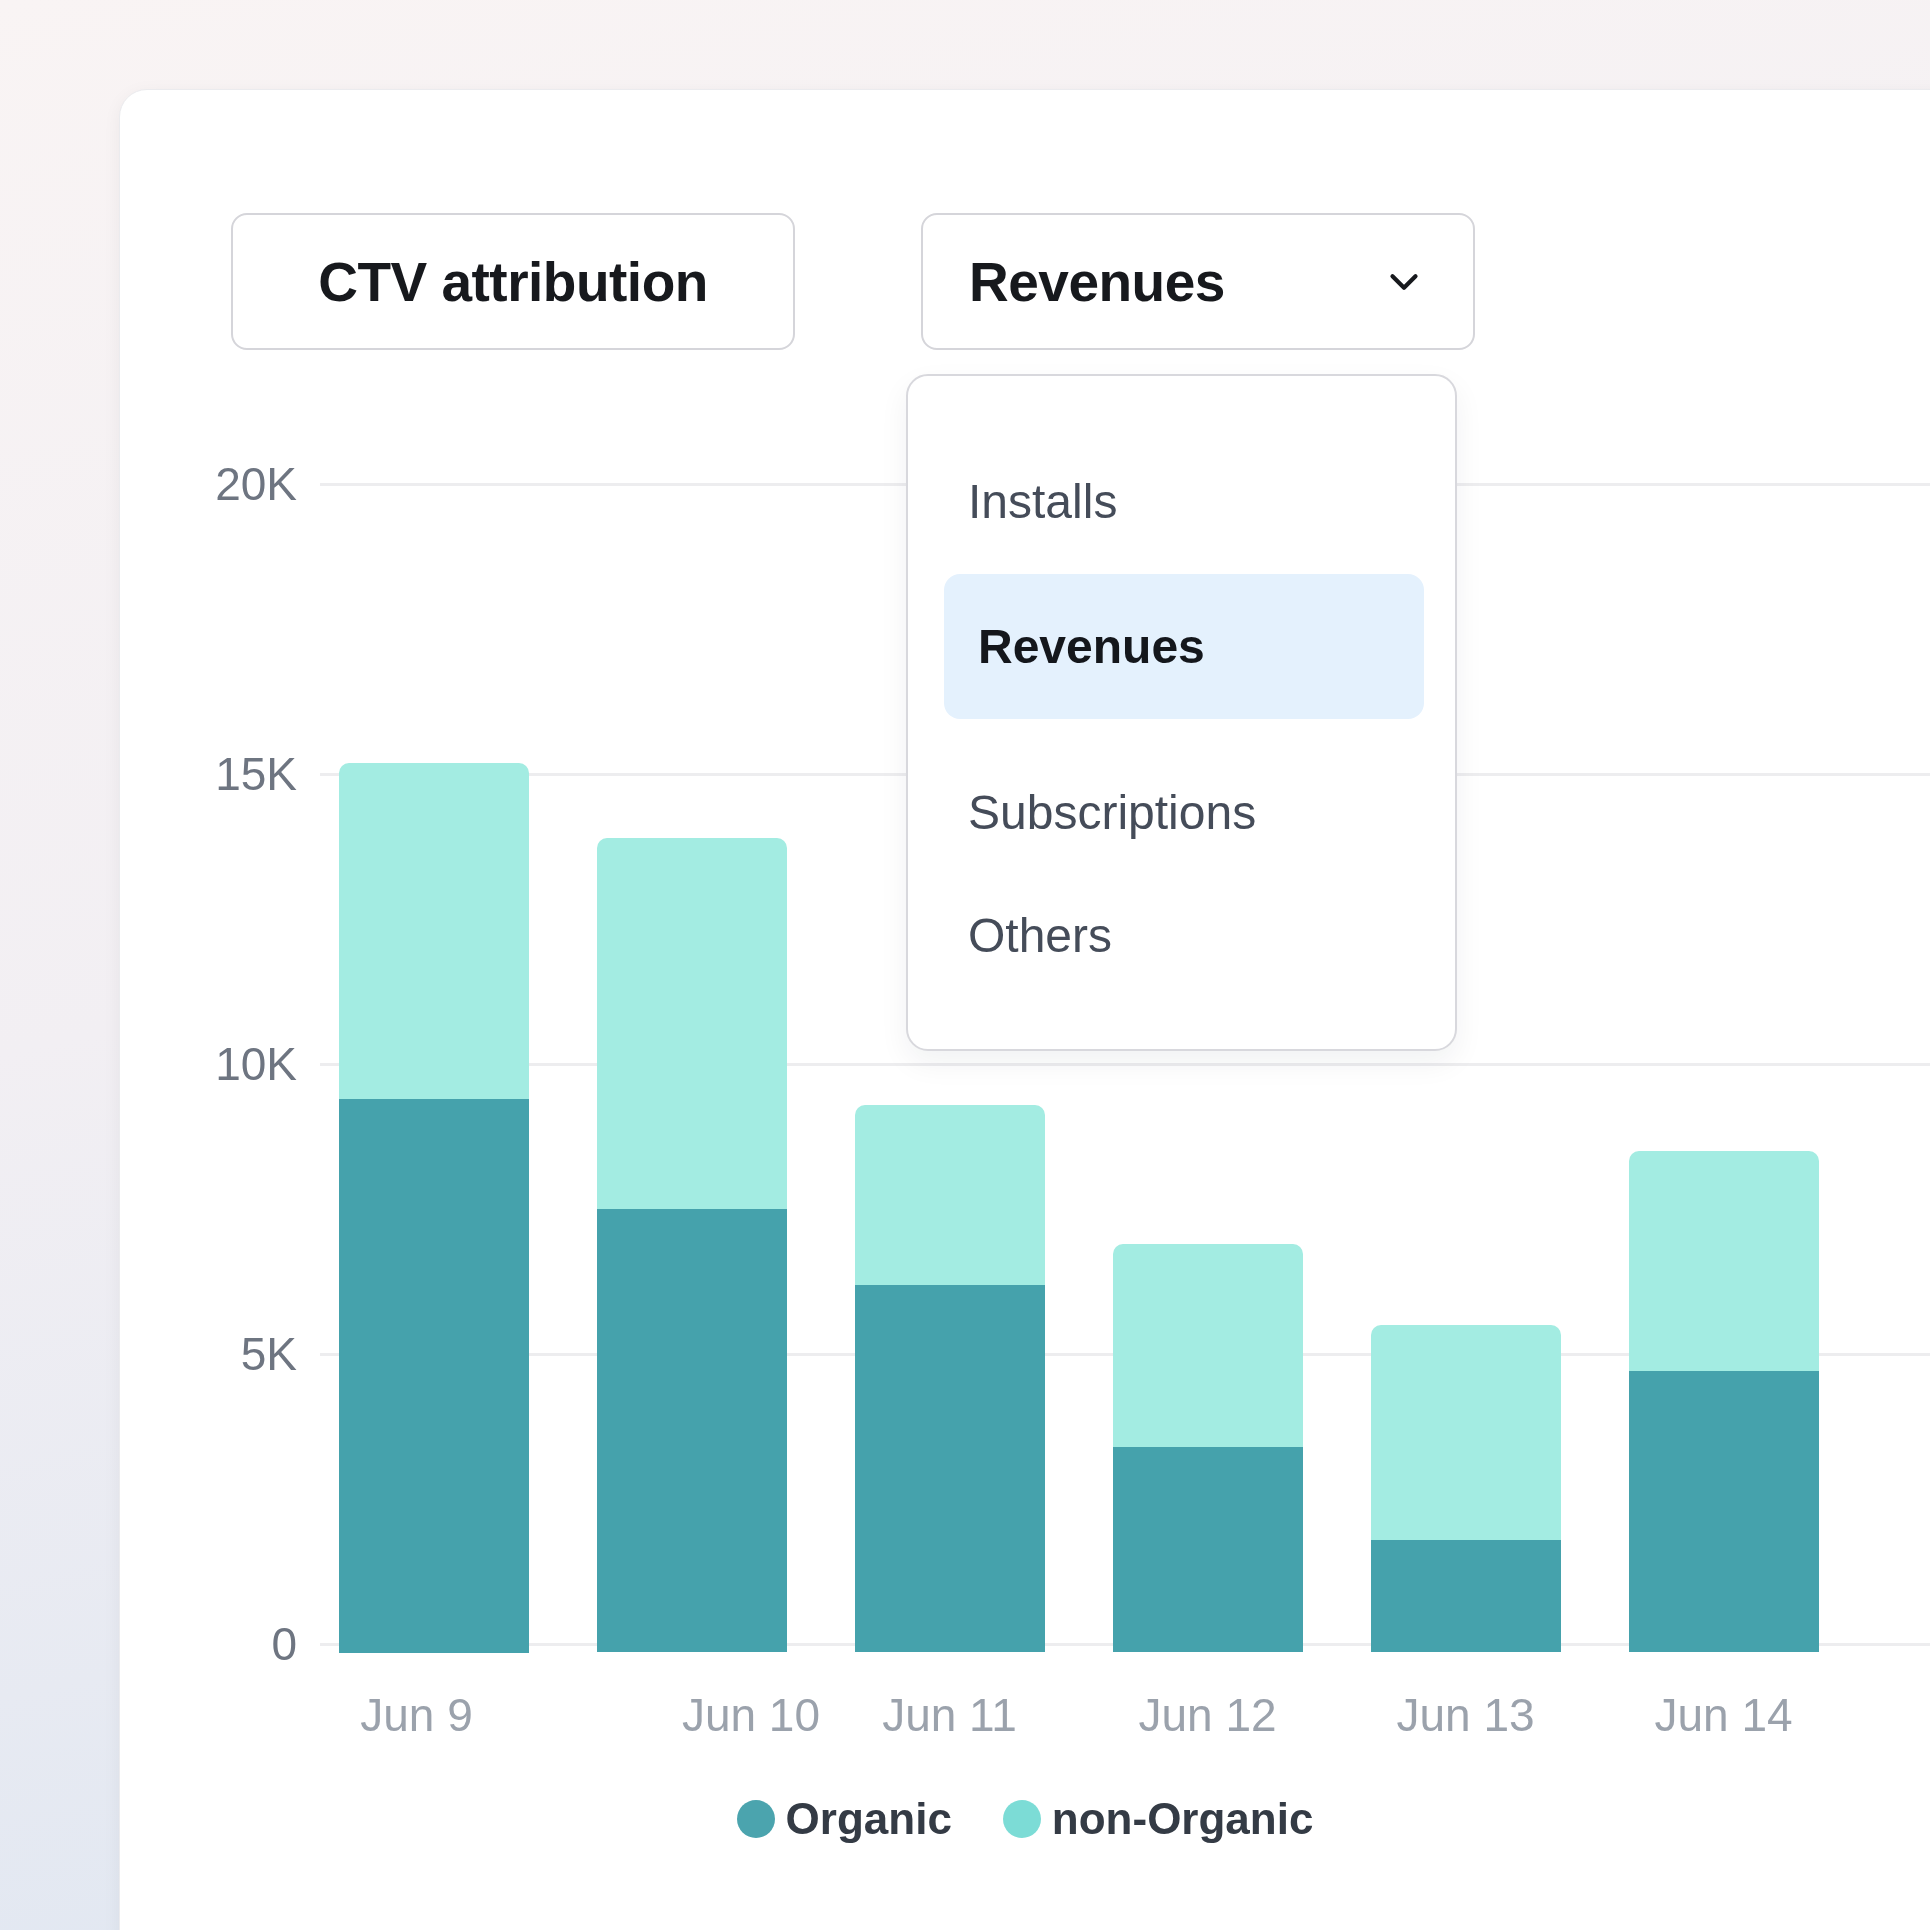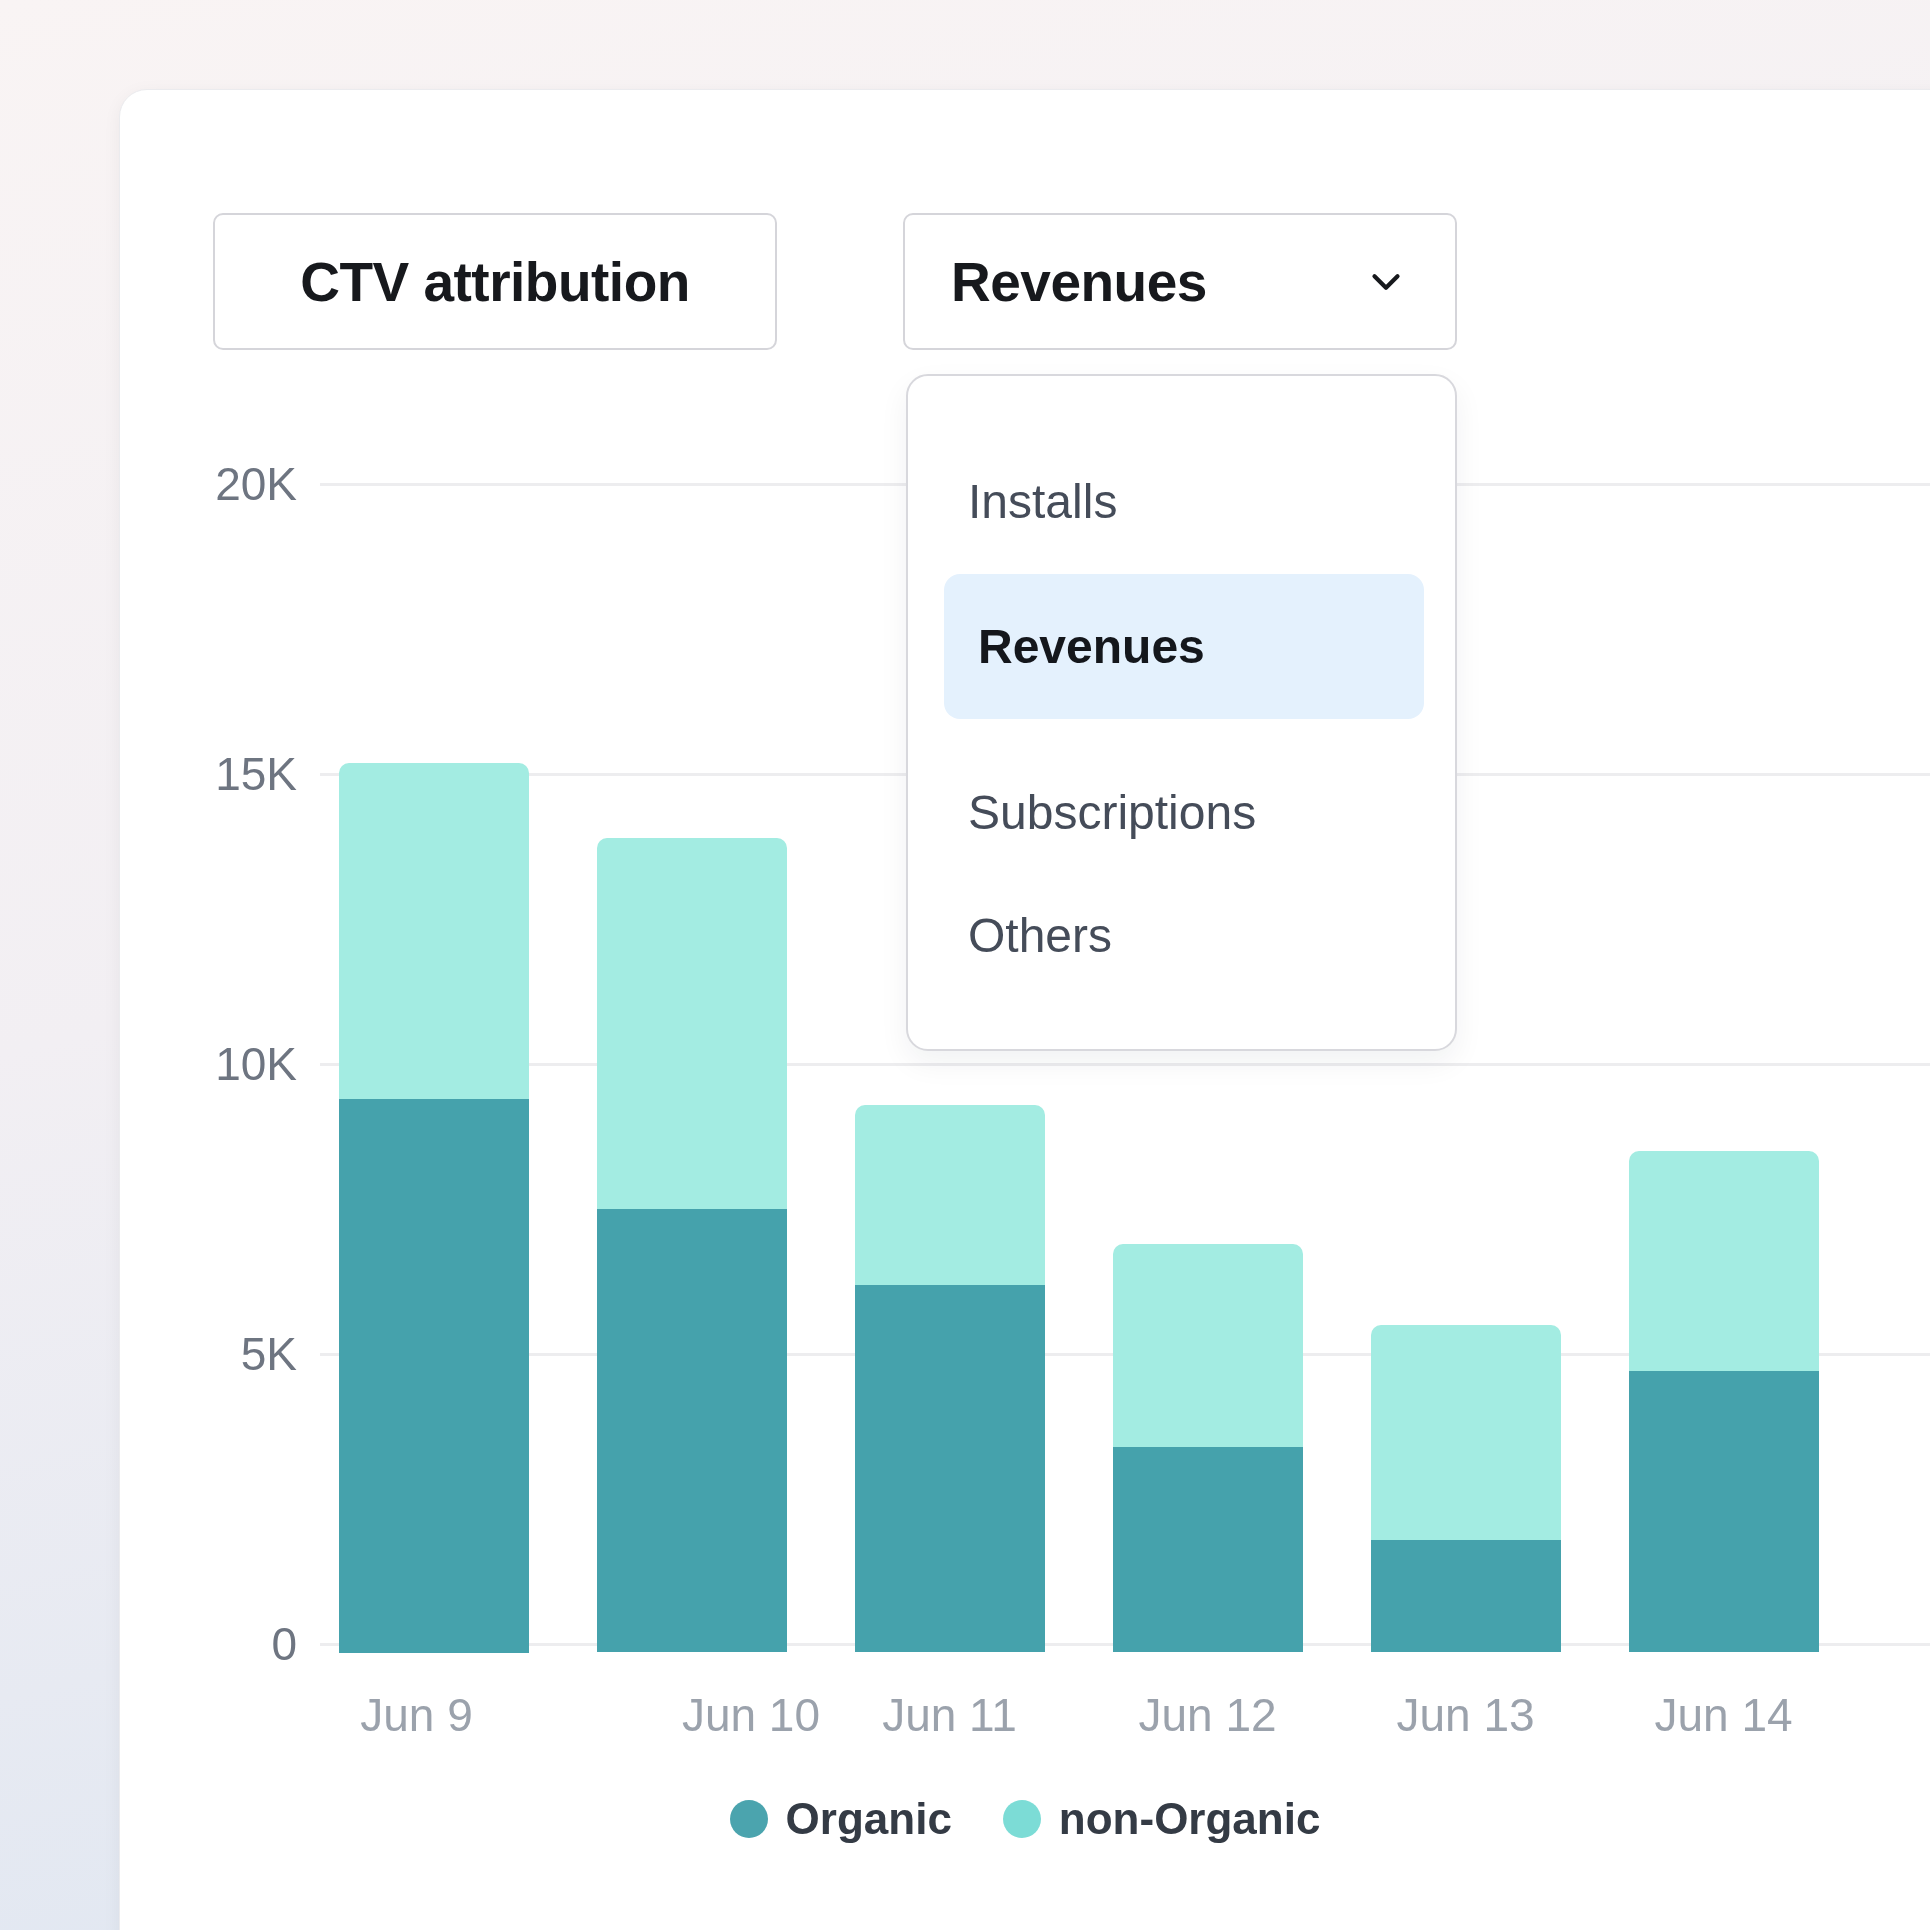--- a/index.html
+++ b/index.html
@@ -3,22 +3,22 @@
 <meta charset="utf-8">
 <style>
   html,body{margin:0;padding:0;}
   #page{position:relative;width:1931px;height:1931px;overflow:hidden;
         background:linear-gradient(168deg,#f9f4f4 0%,#f2eff3 45%,#dce5f1 100%);
         font-family:"Liberation Sans","DejaVu Sans",sans-serif;}
   .card{position:absolute;left:119px;top:89px;width:1861px;height:1891px;
         background:#ffffff;border:1px solid #ebebee;border-radius:28px;
         box-shadow:0 4px 18px rgba(20,20,40,.05);}
   .chip{position:absolute;display:flex;align-items:center;background:#fff;
-        border:2px solid #d5d5da;border-radius:10px;box-sizing:border-box;
-        font-size:55px;font-weight:600;color:#17191d;letter-spacing:-0.5px;z-index:10;}
+        border:2px solid #d5d5da;border-radius:16px;box-sizing:border-box;
+        font-size:55px;font-weight:600;color:#17191d;letter-spacing:-0.5px;z-index:10;margin-left:18px;}
   #title-chip{left:213px;top:213px;width:564px;height:137px;justify-content:center;}
   #by-label{position:absolute;left:777px;top:213px;width:126px;height:137px;display:flex;
         align-items:center;justify-content:center;font-size:55px;font-weight:600;
         color:#17191d;z-index:10;}
   #metric-button{left:903px;top:213px;width:554px;height:137px;
         justify-content:space-between;padding:0 46px;cursor:pointer;}
   #metric-button svg{flex:0 0 auto;}
   .panel{position:absolute;left:906px;top:374px;width:551px;height:677px;background:#fff;
         border:2px solid #d8d8dd;border-radius:22px;box-sizing:border-box;z-index:30;
         box-shadow:0 12px 30px rgba(25,30,50,.06);}
@@ -29,21 +29,21 @@
   .gridline{position:absolute;left:320px;right:0;height:3px;background:#ededef;z-index:1;}
   .ylabel{position:absolute;left:129px;width:168px;text-align:right;font-size:46px;
         color:#6e7581;font-weight:500;transform:translateY(-50%);z-index:2;}
   .bar{position:absolute;width:190px;display:flex;flex-direction:column;z-index:5;cursor:pointer;}
   .seg-top{border-radius:10px 10px 0 0;}
   .seg-bottom{flex:1;}
   .xlabel{position:absolute;top:1688px;width:257px;text-align:center;font-size:46px;
         color:#9ba2ac;font-weight:500;z-index:2;}
   .legend{position:absolute;left:119px;right:0;top:1794px;display:flex;align-items:center;
         justify-content:center;gap:51px;z-index:6;}
-  .legend-item{display:flex;align-items:center;gap:18px;font-size:44px;font-weight:600;
+  .legend-item{display:flex;align-items:center;gap:11px;font-size:44px;font-weight:600;
         color:#343b45;cursor:pointer;}
   .dot{width:38px;height:38px;border-radius:50%;}
 </style>
 </head>
 <body>
 
 <div id="page">
   <div class="card"></div>
 
   <div class="chip" id="title-chip">

